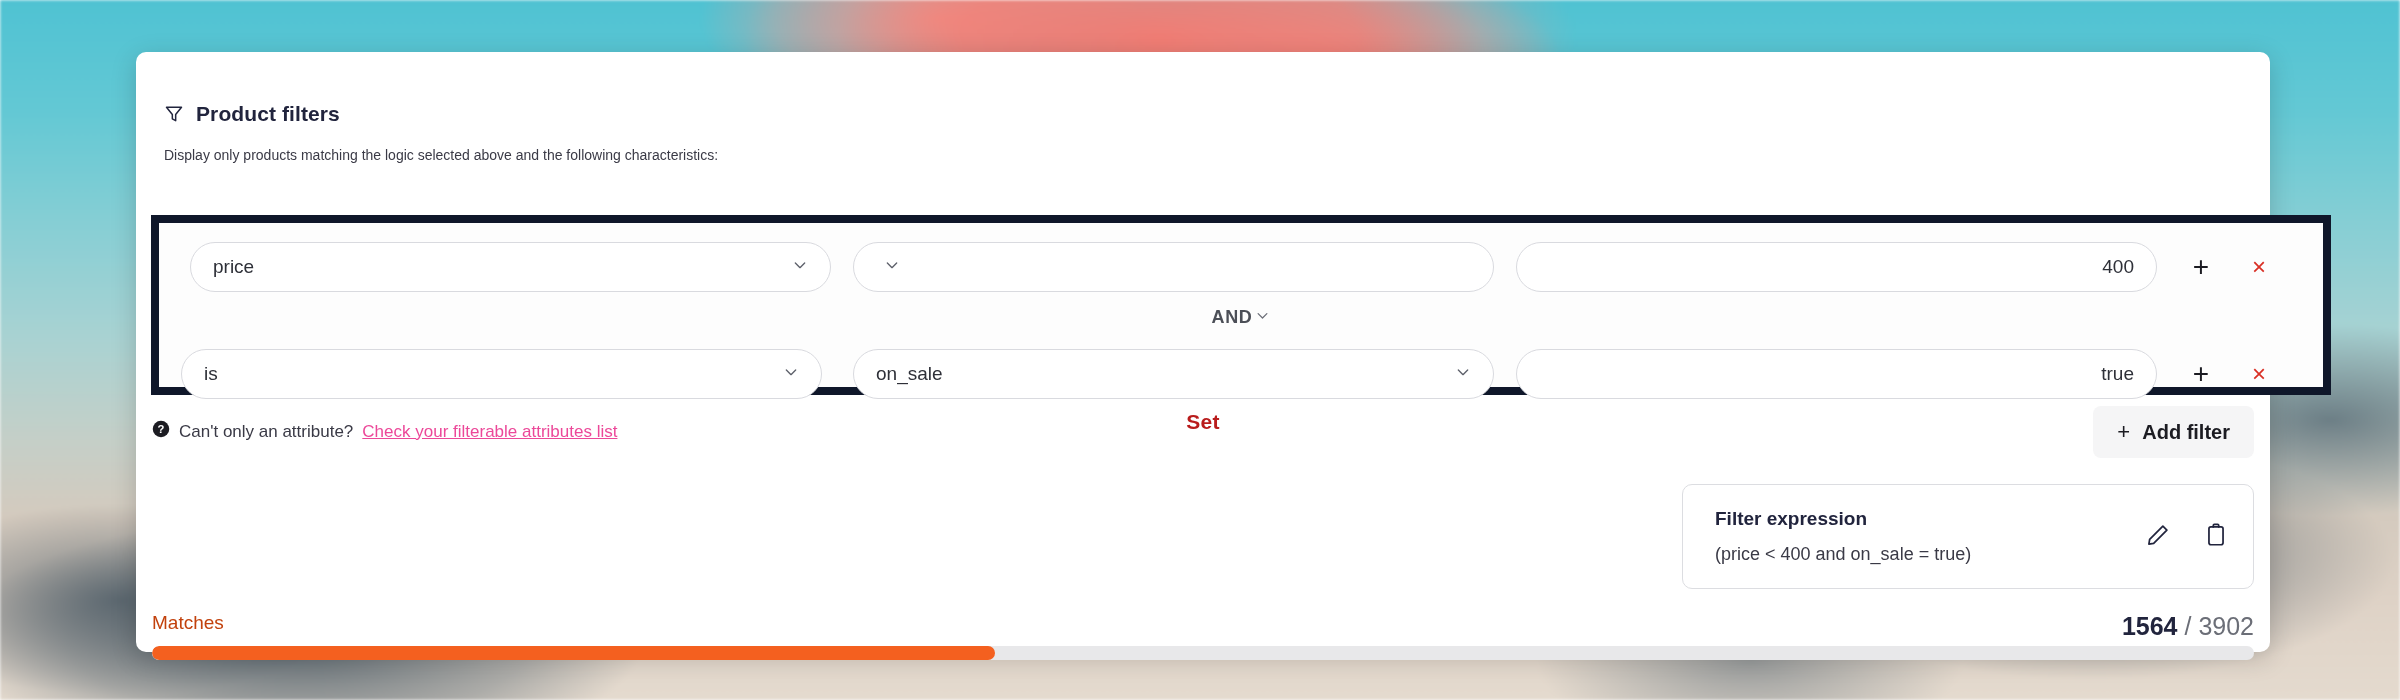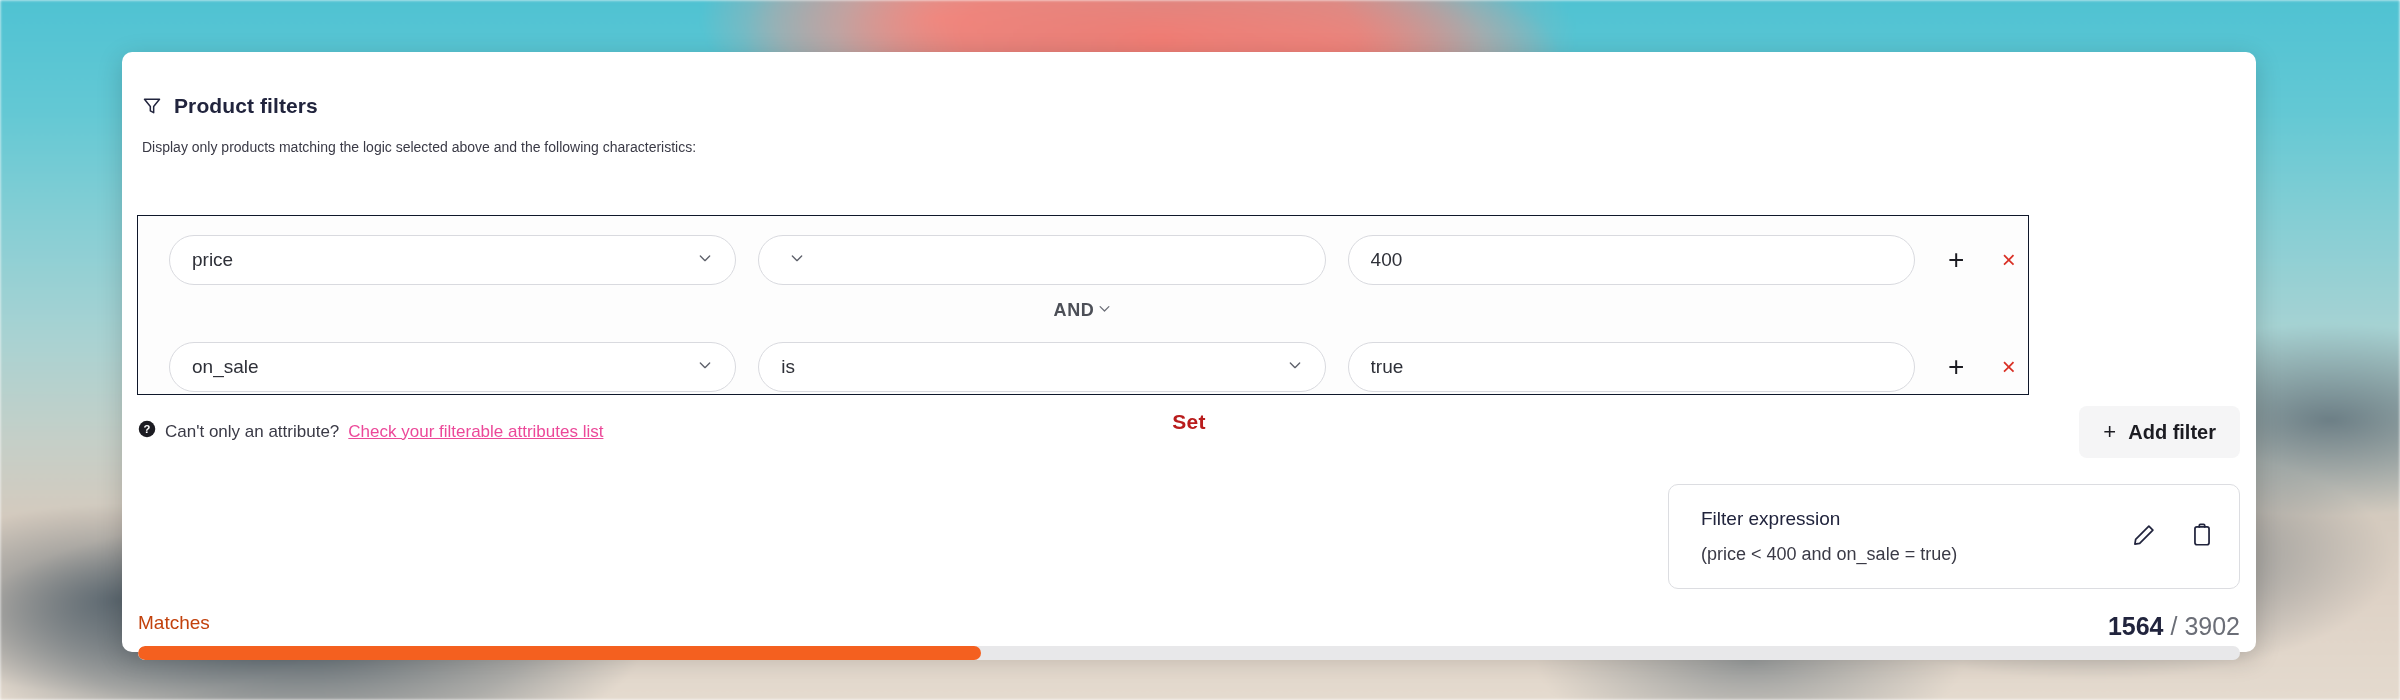--- a/index.html
+++ b/index.html
@@ -33,28 +33,28 @@
         #c3cfc8 62%,
         #d4cabe 74%,
         #ded2c6 86%,
         #e4dace 100%);
     filter: blur(1.5px);
   }
 
   
   #panel {
     position: absolute;
-    left: 122px;
+    left: 136px;
     top: 52px;
     width: 2134px;
     height: 600px;
     background: #ffffff;
     border-radius: 10px;
     box-shadow: 0 6px 26px rgba(0,0,0,0.18);
-    padding: 4px;
+    padding: 12px;
   }
 
   .panel-head {
     padding: 38px 0 0 0;
     margin: 0 0 0 0;
   }
 
   .title-row {
     display: flex;
     align-items: center;
@@ -79,23 +79,23 @@
     color: #3a3a46;
     padding-left: 16px;
     margin-top: 21px;
   }
 
   
   #filter-block {
     position: absolute;
     left: 15px;
     top: 163px;
-    width: 1892px;
+    width: 2180px;
     height: 180px;
-    border: 1px solid #0f172a;
+    border: 8px solid #0f172a;
     background: #fdfdfd;
   }
 
   .filter-row {
     position: absolute;
     left: 0;
     width: 100%;
     height: 50px;
     display: flex;
     align-items: center;
@@ -111,21 +111,21 @@
     display: flex;
     align-items: center;
     font-size: 19px;
     color: #2e3038;
     padding: 0 22px;
     position: relative;
   }
 
   .ctl-attr  { margin-left: 31px; width: 641px; }
   .ctl-op    { margin-left: 22px; width: 641px; }
-  .ctl-val   { margin-left: 22px; width: 641px; }
+  .ctl-val   { margin-left: 22px; width: 641px; text-align: right; }
 
   .ctl .txt { flex: 1 1 auto; white-space: nowrap; overflow: hidden; }
 
   .chev {
     width: 16px; height: 16px; flex: 0 0 16px;
     margin-left: 8px;
   }
 
   .btn-plus {
     width: 44px; height: 44px;
@@ -227,21 +227,21 @@
     height: 105px;
     border: 1px solid #dcdde1;
     border-radius: 10px;
     background: #ffffff;
     display: flex;
     align-items: center;
     padding: 0 22px 0 32px;
   }
   .expr-text { flex: 1 1 auto; }
   .expr-title {
-    font-size: 19px; font-weight: normal; color: #21243d;
+    font-size: 19px; font-weight: bold; color: #21243d;
   }
   .expr-value {
     font-size: 18px; color: #3a3a46; margin-top: 14px;
   }
   .expr-actions { display: flex; align-items: center; gap: 28px; }
   .icon-btn {
     width: 30px; height: 30px;
     background: transparent; border: none; padding: 0;
     cursor: pointer;
     display: flex; align-items: center; justify-content: center;
@@ -327,30 +327,30 @@
         <span>AND</span>
         <span>
           <svg class="conn-chev" viewBox="0 0 24 24" fill="none" stroke="#6b6e77" stroke-width="2" stroke-linecap="round" stroke-linejoin="round">
               <path d="M5 9l7 7 7-7"></path>
             </svg>
         </span>
       </span>
     </div>
 
     <div class="filter-row" id="row-2">
-      <div class="ctl ctl-attr">
-        <span class="txt">on_sale</span>
+      <div class="ctl ctl-op">
+        <span class="txt">is</span>
         <span>
           <svg class="chev" viewBox="0 0 24 24" fill="none" stroke="#5d606a" stroke-width="2" stroke-linecap="round" stroke-linejoin="round">
               <path d="M5 9l7 7 7-7"></path>
             </svg>
         </span>
       </div>
-      <div class="ctl ctl-op">
-        <span class="txt">is</span>
+      <div class="ctl ctl-attr">
+        <span class="txt">on_sale</span>
         <span>
           <svg class="chev" viewBox="0 0 24 24" fill="none" stroke="#5d606a" stroke-width="2" stroke-linecap="round" stroke-linejoin="round">
               <path d="M5 9l7 7 7-7"></path>
             </svg>
         </span>
       </div>
       <div class="ctl ctl-val">
         <span class="txt">true</span>
       </div>
       <button class="btn-plus">+</button>

